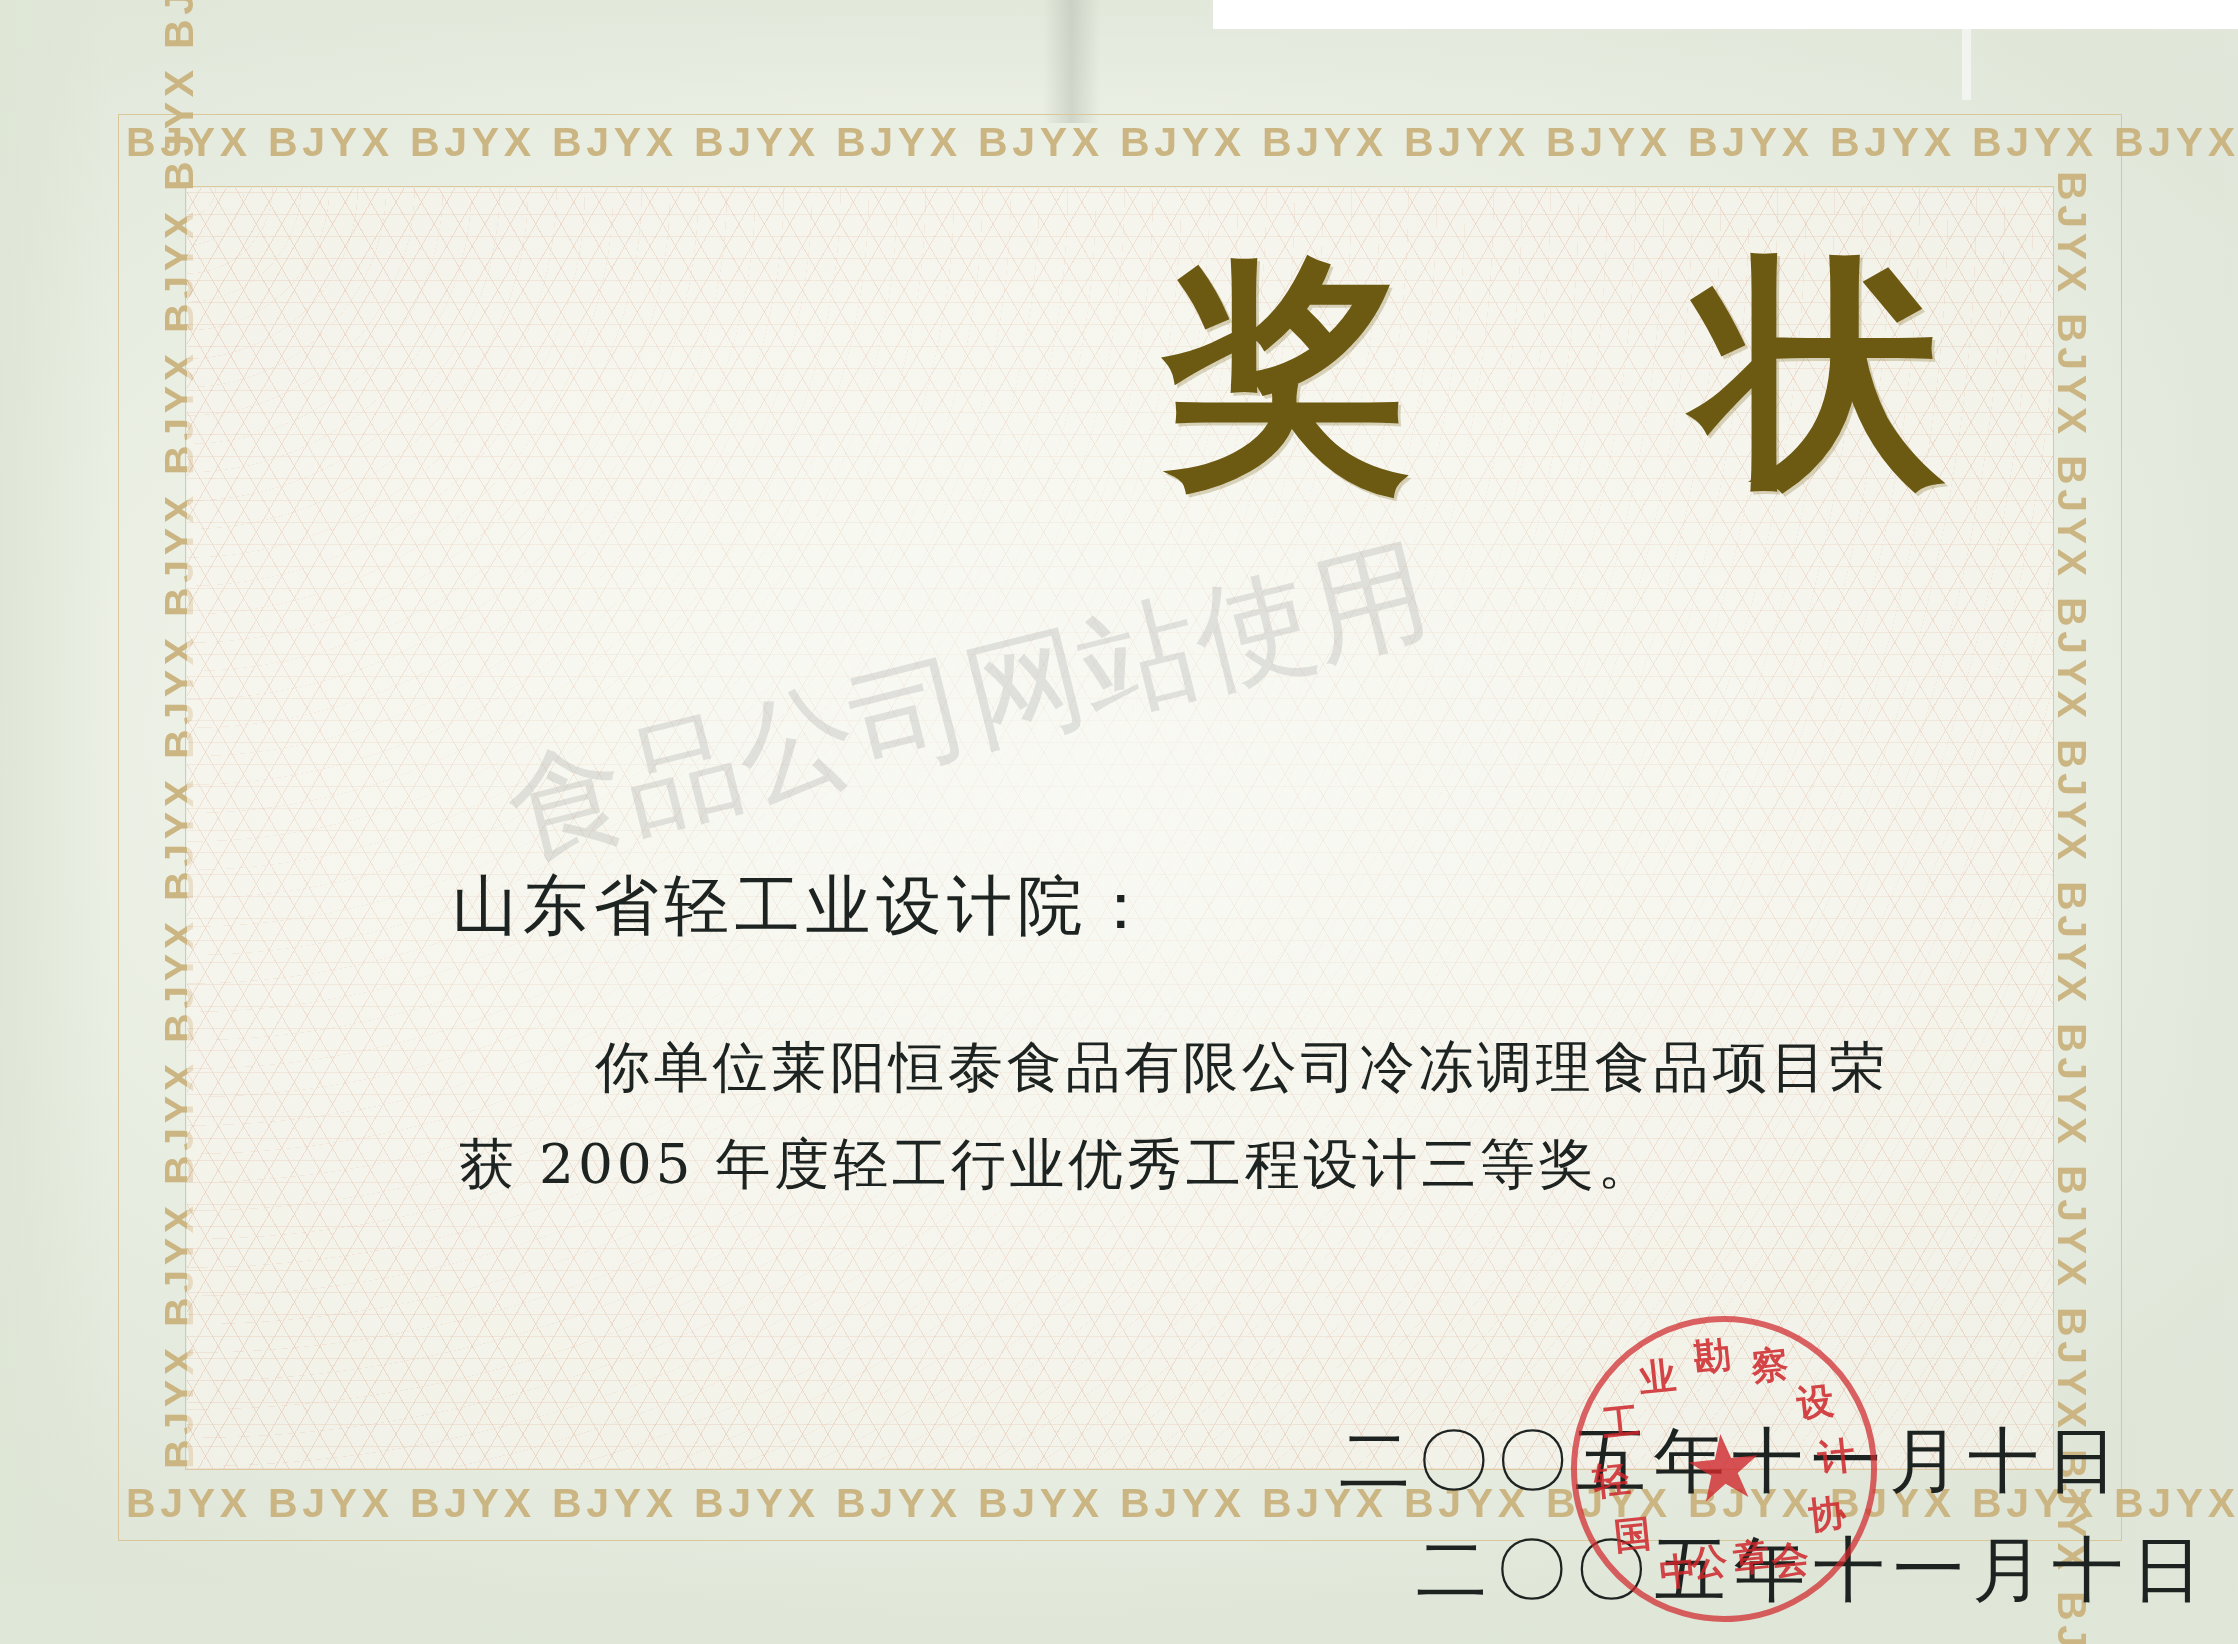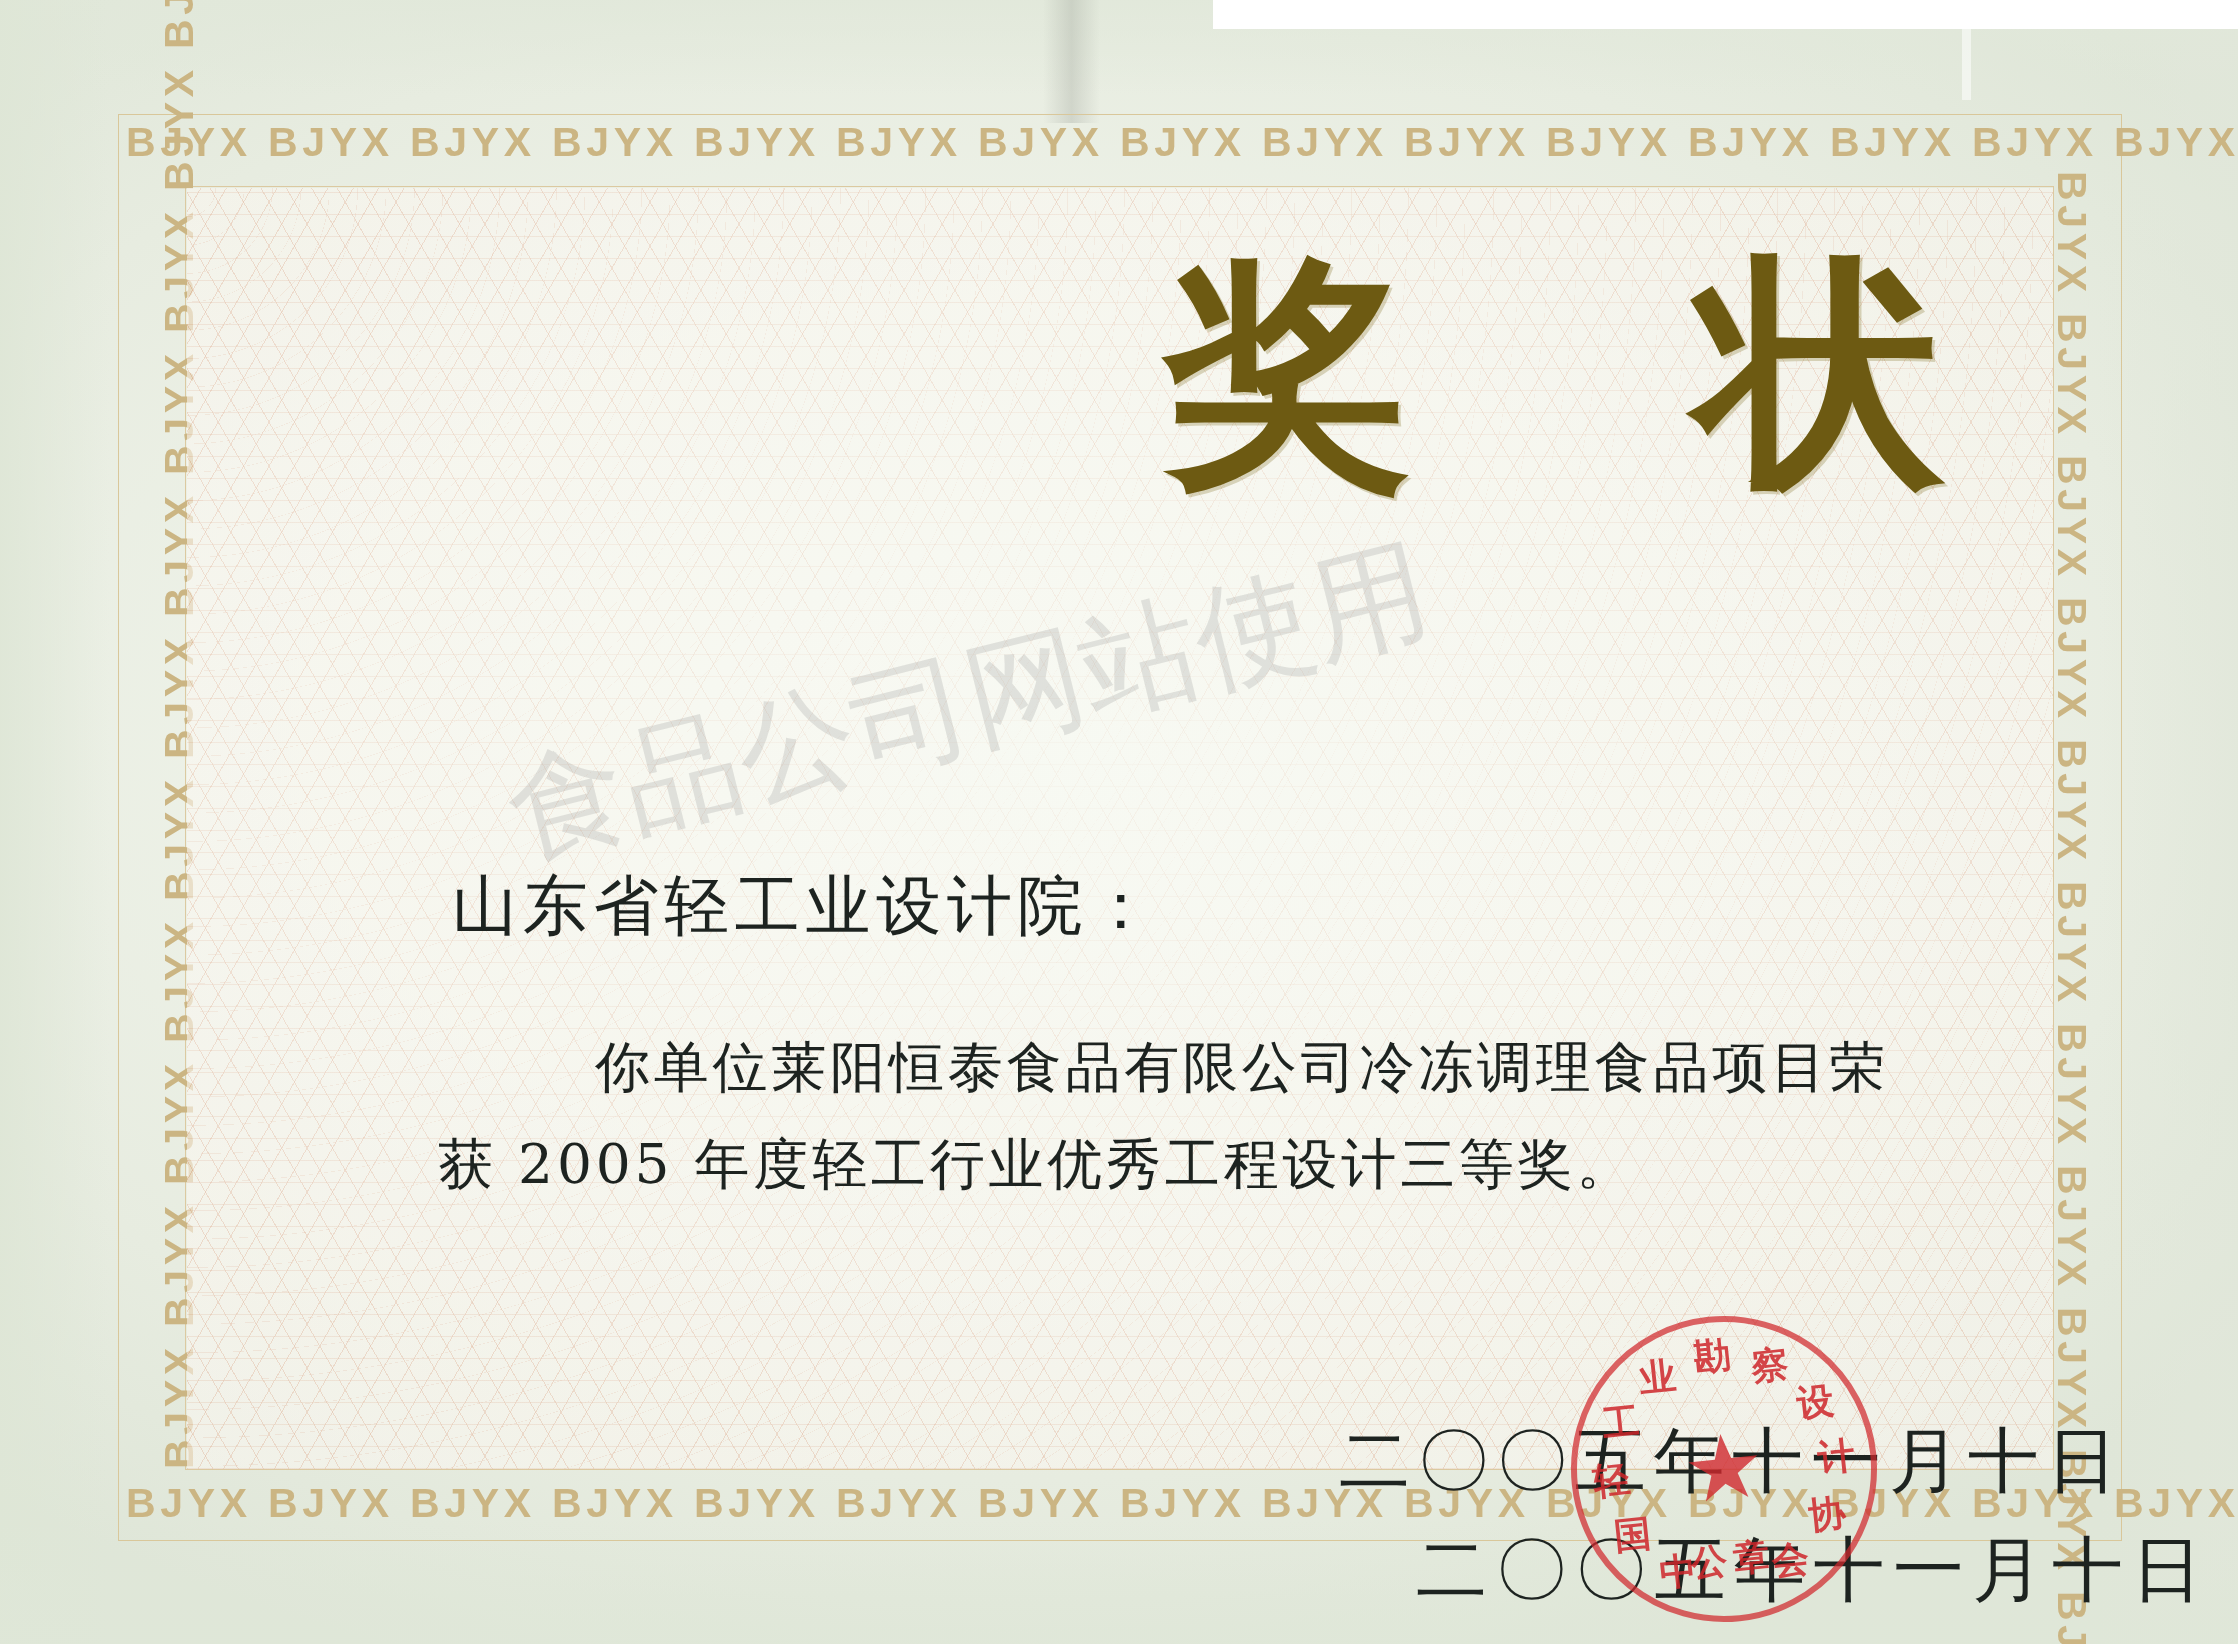--- a/index.html
+++ b/index.html
@@ -172,21 +172,21 @@
   .body-line {
     position: absolute;
     font-family: "DejaVu Serif", serif;
     font-size: 55px;
     line-height: 81px;
     letter-spacing: 3.8px;
     color: #1d2320;
     white-space: nowrap;
   }
   .body-1 { left: 408px; top: 839px; }
-  .body-2 { left: 251px; top: 936px; }
+  .body-2 { left: 272px; top: 936px; }
   .body-3 { left: 408px; top: 1035px; }
 
   .signature {
     position: absolute;
     left: 1152px; top: 1232px;
     font-family: "DejaVu Serif", serif;
     font-size: 71px;
     line-height: 81px;
     letter-spacing: 7.6px;
     color: #1d2320;

